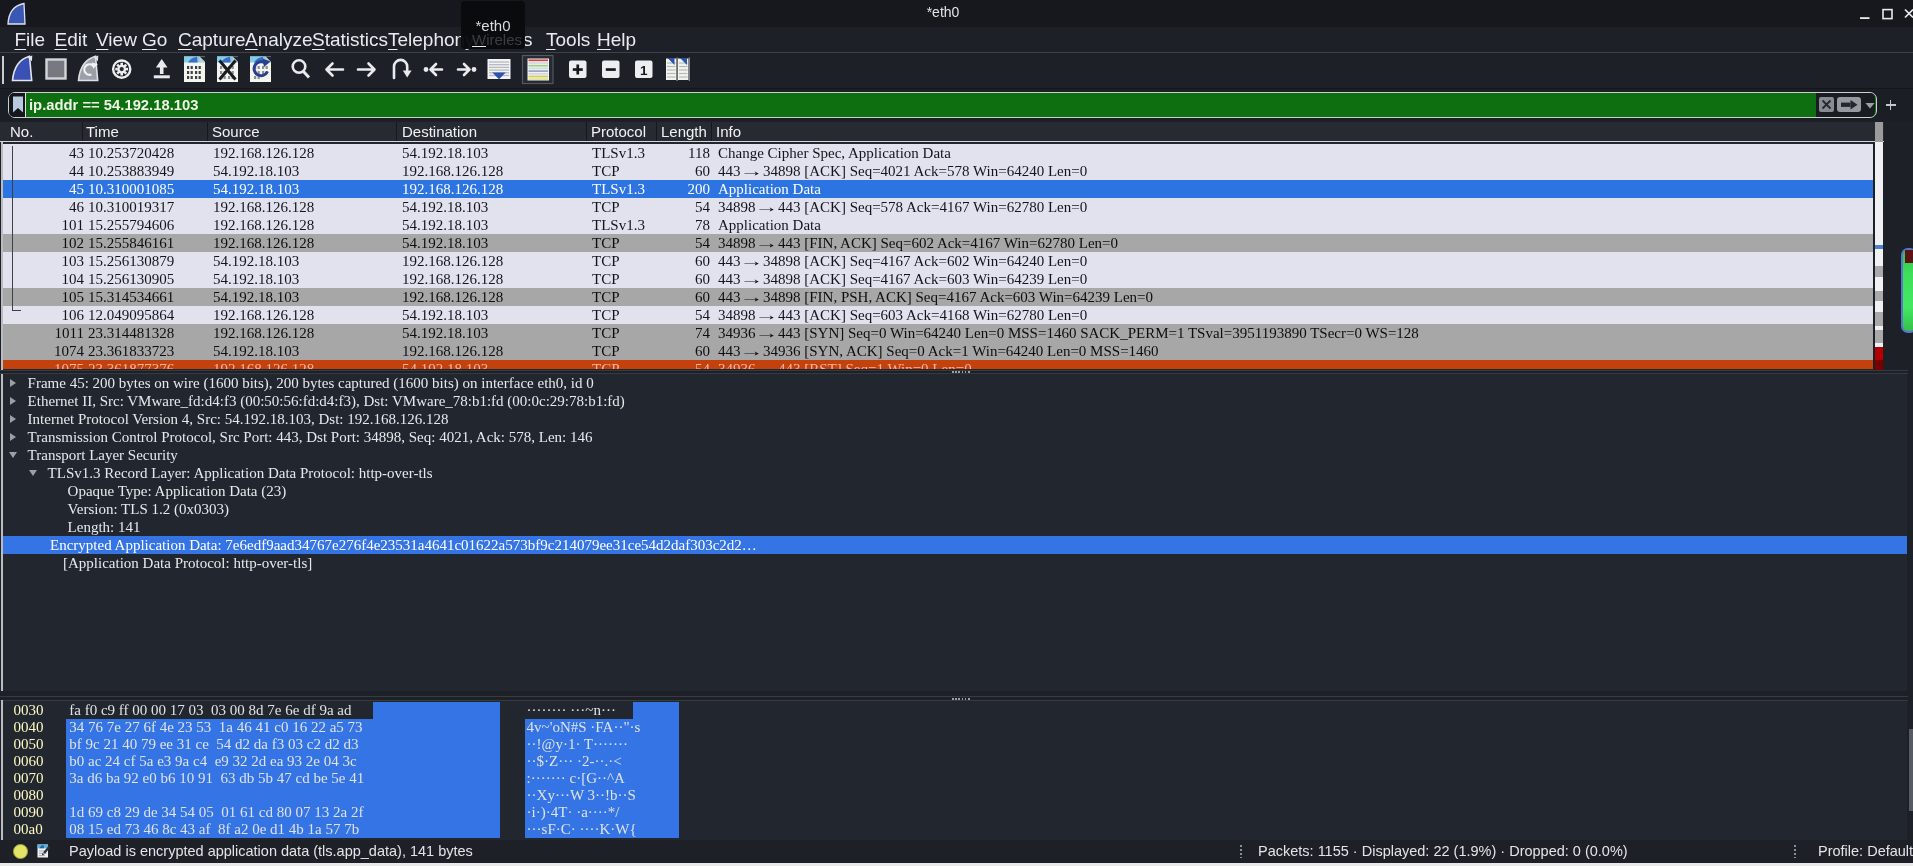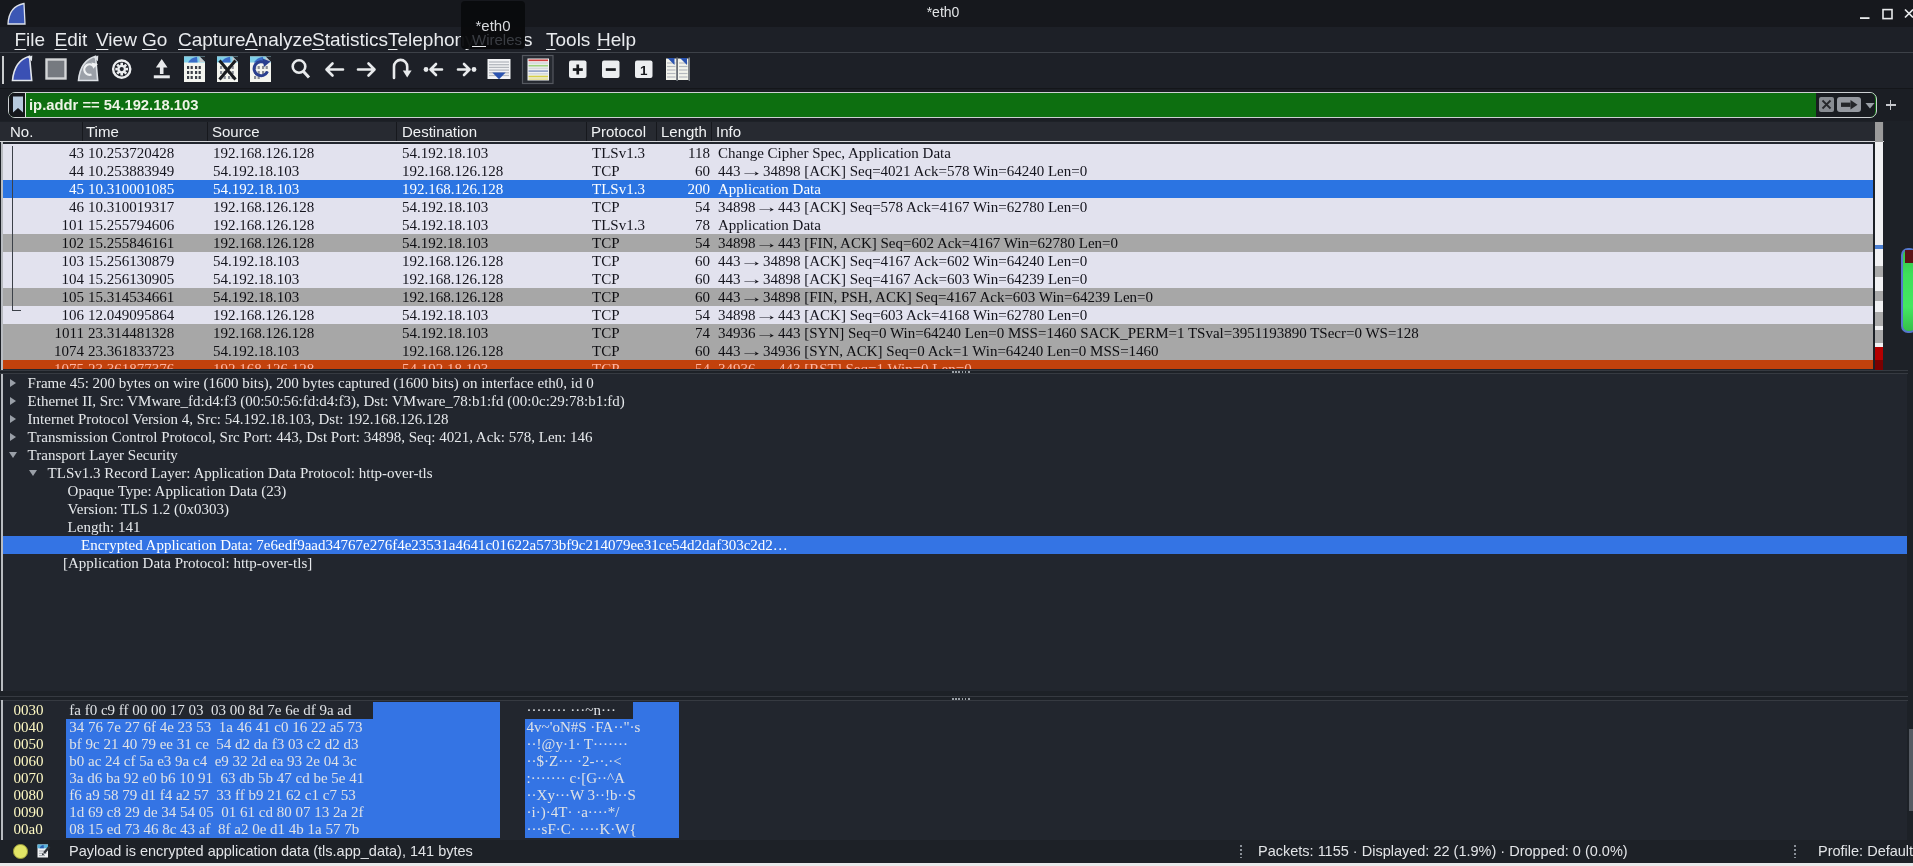--- a/index.html
+++ b/index.html
@@ -344,21 +344,21 @@
 <div class="abs pane-border" style="left:1px;top:374px;width:1.5px;height:317px"></div>
 <div class="dline mono" style="top:374px"><span style="position:absolute;left:24.6px">Frame 45: 200 bytes on wire (1600 bits), 200 bytes captured (1600 bits) on interface eth0, id 0</span></div>
 <div class="dline mono" style="top:392px"><span style="position:absolute;left:24.6px">Ethernet II, Src: VMware_fd:d4:f3 (00:50:56:fd:d4:f3), Dst: VMware_78:b1:fd (00:0c:29:78:b1:fd)</span></div>
 <div class="dline mono" style="top:410px"><span style="position:absolute;left:24.6px">Internet Protocol Version 4, Src: 54.192.18.103, Dst: 192.168.126.128</span></div>
 <div class="dline mono" style="top:428px"><span style="position:absolute;left:24.6px">Transmission Control Protocol, Src Port: 443, Dst Port: 34898, Seq: 4021, Ack: 578, Len: 146</span></div>
 <div class="dline mono" style="top:446px"><span style="position:absolute;left:24.6px">Transport Layer Security</span></div>
 <div class="dline mono" style="top:464px"><span style="position:absolute;left:44.6px">TLSv1.3 Record Layer: Application Data Protocol: http-over-tls</span></div>
 <div class="dline mono" style="top:482px"><span style="position:absolute;left:64.6px">Opaque Type: Application Data (23)</span></div>
 <div class="dline mono" style="top:500px"><span style="position:absolute;left:64.6px">Version: TLS 1.2 (0x0303)</span></div>
 <div class="dline mono" style="top:518px"><span style="position:absolute;left:64.6px">Length: 141</span></div>
-<div class="dline mono" style="top:536px;background:#3474e4;color:#fff"><span style="position:absolute;left:78px">Encrypted Application Data: 7e6edf9aad34767e276f4e23531a4641c01622a573bf9c214079ee31ce54d2daf303c2d2…</span></div>
+<div class="dline mono" style="top:536px;background:#3474e4;color:#fff"><span style="position:absolute;left:47px">Encrypted Application Data: 7e6edf9aad34767e276f4e23531a4641c01622a573bf9c214079ee31ce54d2daf303c2d2…</span></div>
 <div class="dline mono" style="top:554px"><span style="position:absolute;left:60px">[Application Data Protocol: http-over-tls]</span></div>
 <div class="tri-r" style="left:10px;top:378.5px"></div>
 <div class="tri-r" style="left:10px;top:396.5px"></div>
 <div class="tri-r" style="left:10px;top:414.5px"></div>
 <div class="tri-r" style="left:10px;top:432.5px"></div>
 <div class="tri-d" style="left:9px;top:452px"></div>
 <div class="tri-d" style="left:29px;top:470px"></div>
 
 <div class="abs" style="left:952px;top:697.6px;width:19px;height:2px;background:repeating-linear-gradient(90deg,#9aa0a6 0,#9aa0a6 1.6px,transparent 1.6px,transparent 3.2px)"></div>
 
@@ -370,21 +370,21 @@
 
 <div class="abs" style="left:373.3px;top:701.5px;width:127.2px;height:17px;background:#3474e4"></div>
 <div class="abs" style="left:633.4px;top:701.5px;width:46.1px;height:17px;background:#3474e4"></div>
 <div class="abs" style="left:65.9px;top:718.5px;width:434.6px;height:119px;background:#3474e4"></div>
 <div class="abs" style="left:524.6px;top:718.5px;width:154.9px;height:119px;background:#3474e4"></div>
 <div class="xrow mono" style="top:701.5px"><span class="off">0030</span><span class="hx">fa f0 c9 ff 00 00 17 03  03 00 8d 7e 6e df 9a ad</span><span class="asc">········ ···~n···</span></div>
 <div class="xrow mono" style="top:718.5px"><span class="off">0040</span><span class="hx">34 76 7e 27 6f 4e 23 53  1a 46 41 c0 16 22 a5 73</span><span class="asc">4v~'oN#S ·FA··"·s</span></div>
 <div class="xrow mono" style="top:735.5px"><span class="off">0050</span><span class="hx">bf 9c 21 40 79 ee 31 ce  54 d2 da f3 03 c2 d2 d3</span><span class="asc">··!@y·1· T·······</span></div>
 <div class="xrow mono" style="top:752.5px"><span class="off">0060</span><span class="hx">b0 ac 24 cf 5a e3 9a c4  e9 32 2d ea 93 2e 04 3c</span><span class="asc">··$·Z··· ·2-··.·&lt;</span></div>
 <div class="xrow mono" style="top:769.5px"><span class="off">0070</span><span class="hx">3a d6 ba 92 e0 b6 10 91  63 db 5b 47 cd be 5e 41</span><span class="asc">:······· c·[G··^A</span></div>
-<div class="xrow mono" style="top:786.5px"><span class="off">0080</span><span class="hx">f6 a9 58 79 d1 f4 a2 57  33 ff b9 21 62 c1 c7 53</span><span class="asc">··Xy···W 3··!b··S</span></div>
+<div class="xrow mono" style="top:786.5px"><span class="off">0080</span><span class="asc">··Xy···W 3··!b··S</span></div>
 <div class="xrow mono" style="top:803.5px"><span class="off">0090</span><span class="hx">1d 69 c8 29 de 34 54 05  01 61 cd 80 07 13 2a 2f</span><span class="asc">·i·)·4T· ·a····*/</span></div>
 <div class="xrow mono" style="top:820.5px"><span class="off">00a0</span><span class="hx">08 15 ed 73 46 8c 43 af  8f a2 0e d1 4b 1a 57 7b</span><span class="asc">···sF·C· ····K·W{</span></div>
 
 <div class="abs" style="left:1909px;top:729px;width:4px;height:82px;background:#565b63"></div>
 
 <div class="abs" id="statusbar"></div>
 <div class="abs" style="left:13px;top:844px;width:14.5px;height:14.5px;border-radius:50%;background:#e2e566;border:1px solid #9a9a3a;box-sizing:border-box"></div>
 <svg class="abs" style="left:36px;top:843px" width="16" height="16" viewBox="0 0 16 16">
  <rect x="1.5" y="1.5" width="10.5" height="13" fill="#f0f1f3"></rect>
  <rect x="1.5" y="1.5" width="10.5" height="3.8" fill="#5ab4dc"></rect>

